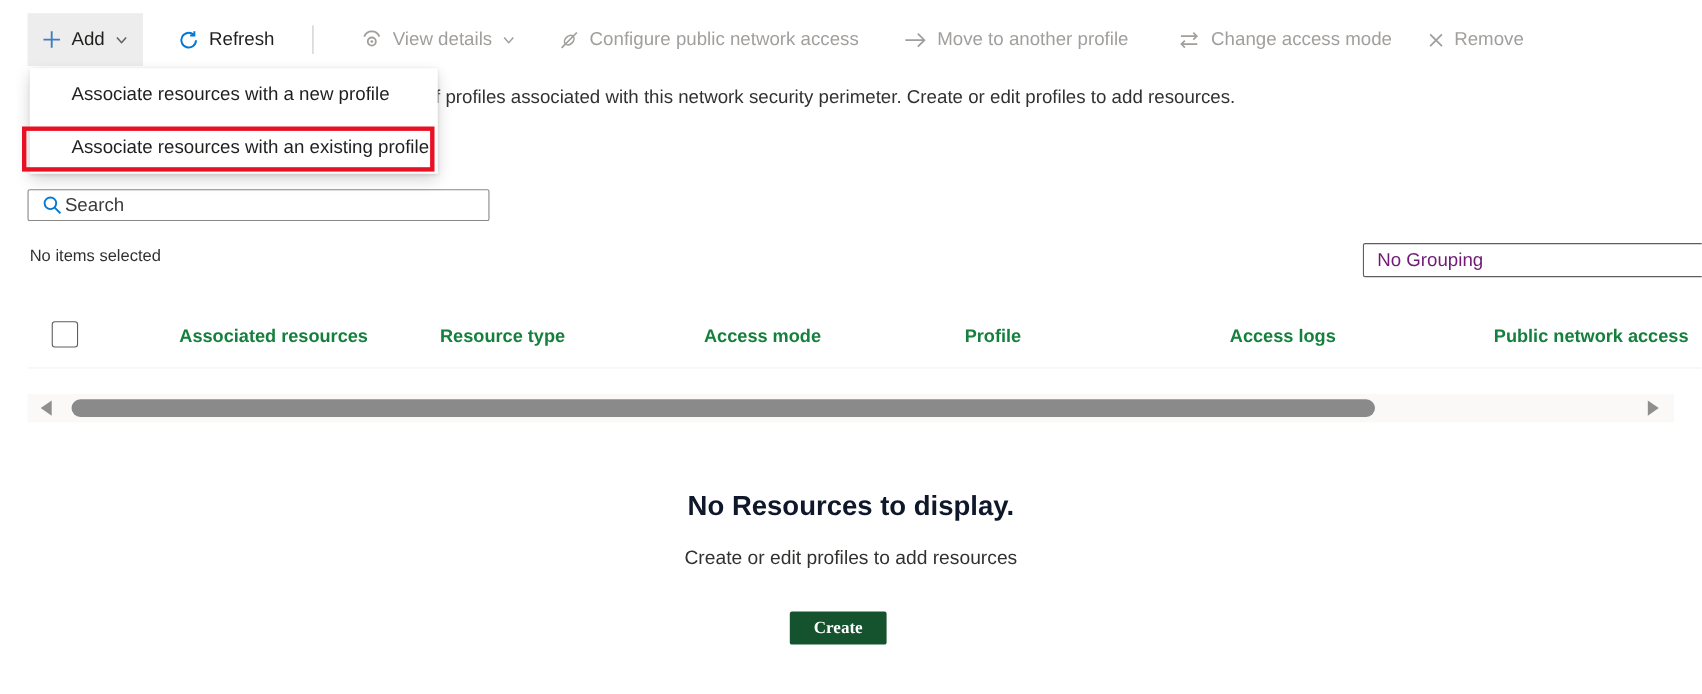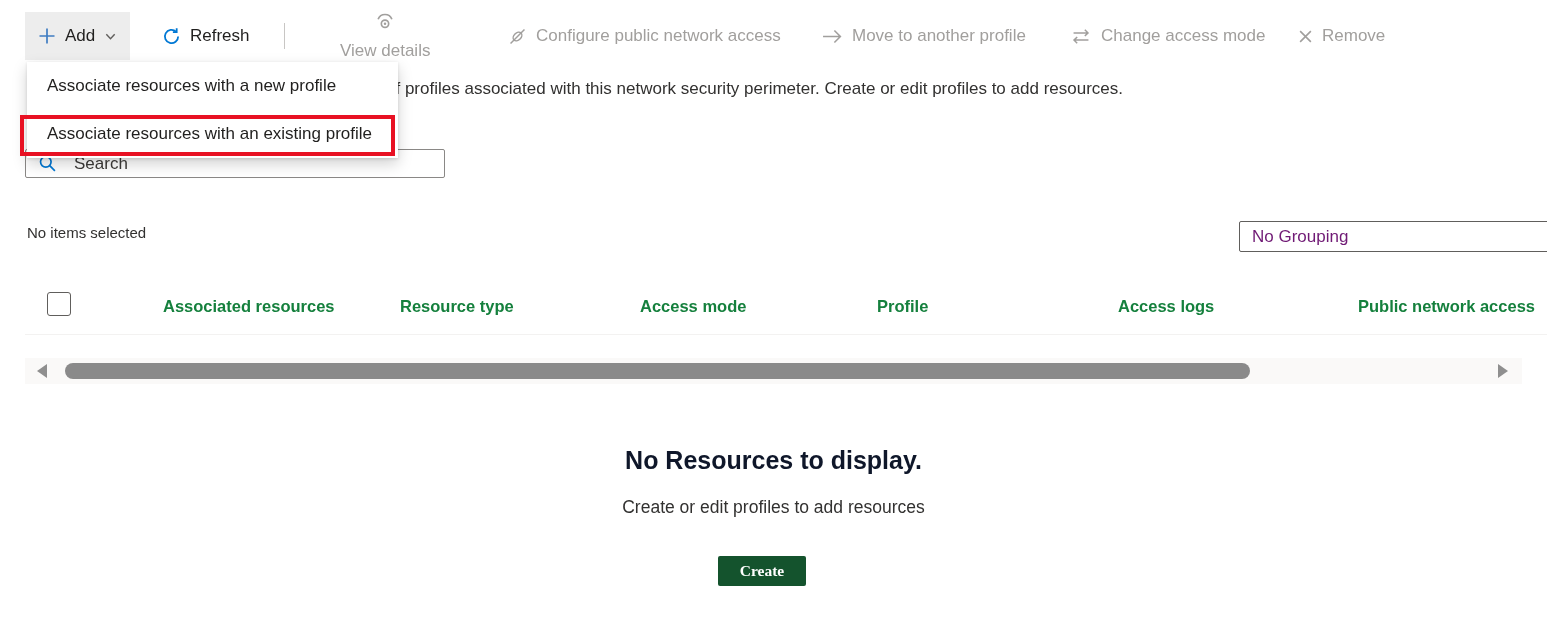--- a/index.html
+++ b/index.html
@@ -10,47 +10,47 @@
   
   .toolbar{position:absolute;top:12px;left:0;right:0;height:48px;}
   .tb-item{
     position:absolute;top:0;height:48px;display:flex;align-items:center;gap:9px;
     font-size:17px;background:transparent;border:none;padding:0 10px;cursor:pointer;
     font-family:inherit;color:#201f1e;white-space:nowrap;
   }
   .tb-add{left:25px;background:#ededed;padding:0 13px;}
   .tb-refresh{left:152px;}
   .tb-sep{position:absolute;left:284px;top:11px;width:1px;height:26px;background:#c8c6c4;}
-  .tb-view{left:330px;flex-direction:column;}
+  .tb-view{left:318px;}
   .tb-config{left:498px;justify-content:center;}
   .tb-move{left:812px;}
   .tb-change{left:1060px;}
   .tb-remove{left:1288px;}
   .tb-item.disabled{color:#a19f9d;cursor:default;}
   .ic{display:inline-flex;align-items:center;justify-content:center;line-height:0;}
   
   .menu{
     position:absolute;left:27px;top:62px;width:371px;background:#ffffff;z-index:10;
     box-shadow:0 6px 14px rgba(0,0,0,.18),0 1px 3px rgba(0,0,0,.12);
   }
   .menu-item{
-    height:48px;display:flex;align-items:center;padding:0 20px;font-size:17px;
-    color:#201f1e;cursor:pointer;white-space:nowrap;
+    height:48px;display:flex;align-items:center;padding:0 0;font-size:17px;
+    color:#201f1e;cursor:pointer;white-space:nowrap;margin-left:38px;
   }
   .annotation{
     position:absolute;left:-7px;top:53px;width:367px;height:33px;
     border:4px solid #e81123;z-index:11;pointer-events:none;
   }
   
   .desc{position:absolute;left:386px;top:79px;font-size:17px;color:#323130;z-index:1;white-space:nowrap;}
   
   .search{
-    position:absolute;left:25px;top:149px;width:420px;height:29px;box-sizing:border-box;
+    position:absolute;left:25px;top:172px;width:420px;height:29px;box-sizing:border-box;
     border:1px solid #8a8886;background:#fff;display:flex;align-items:center;
-    padding:0 12px;gap:17px;border-radius:2px;
+    padding:0 12px;gap:2px;border-radius:2px;
   }
   .search input{
     border:none;outline:none;flex:1;font-size:17px;color:#323130;
     font-family:inherit;background:transparent;padding:0;
   }
   .search input::placeholder{color:#3d3b39;opacity:1;}
   
   .sel-status{position:absolute;left:27px;top:224px;font-size:15px;color:#323130;}
   .grouping{
     position:absolute;left:1239px;top:221px;width:348px;height:31px;box-sizing:border-box;

